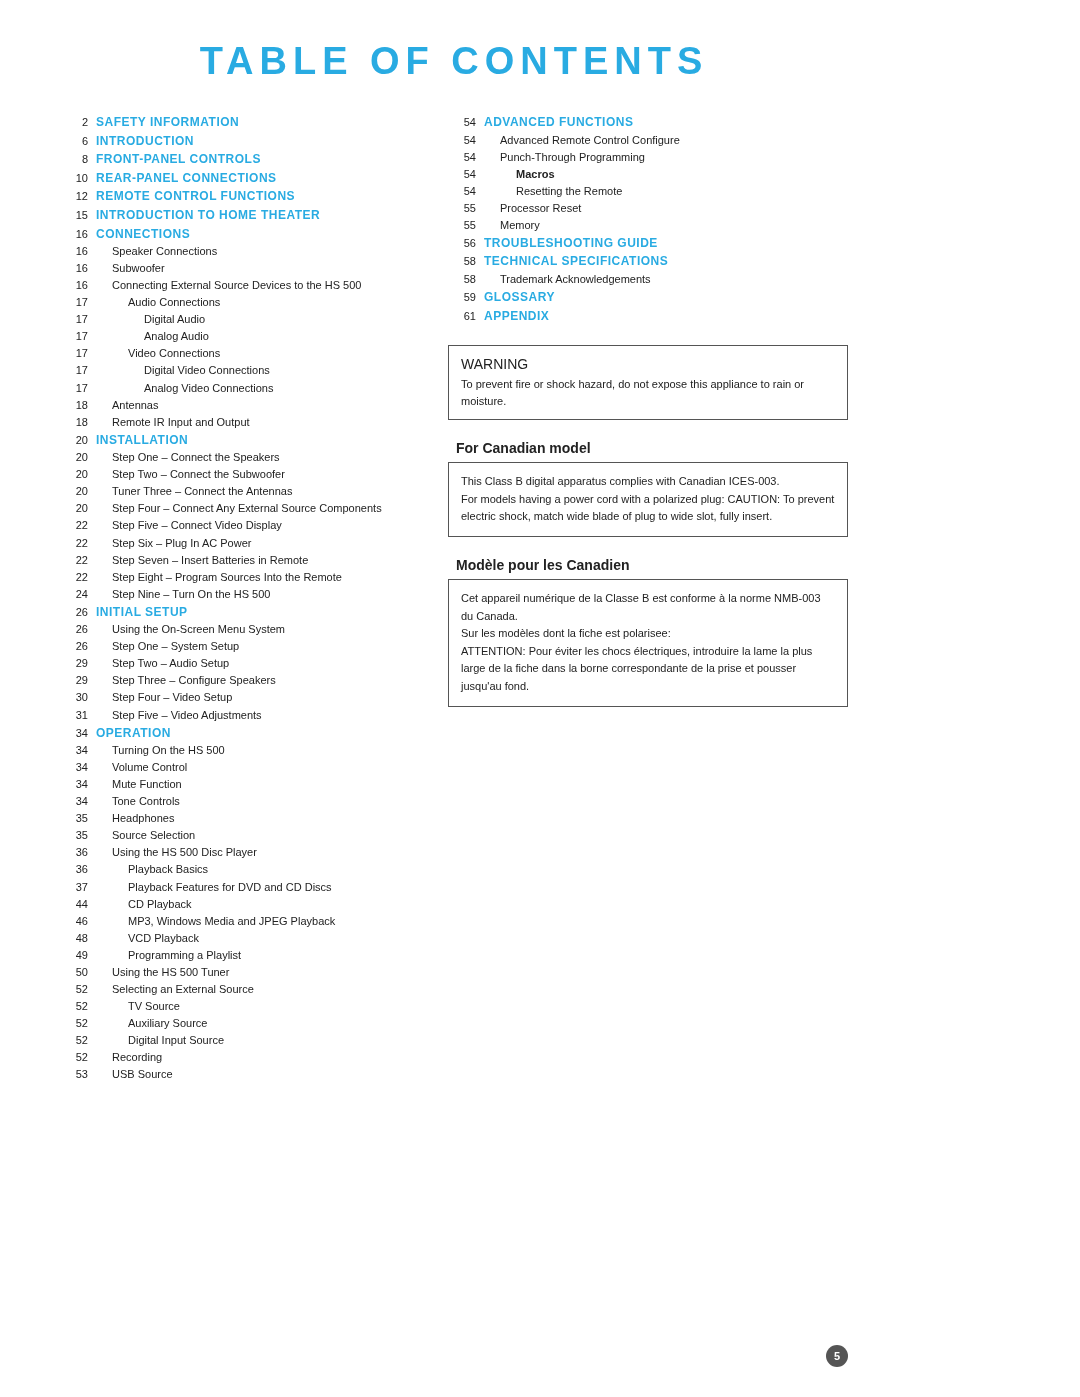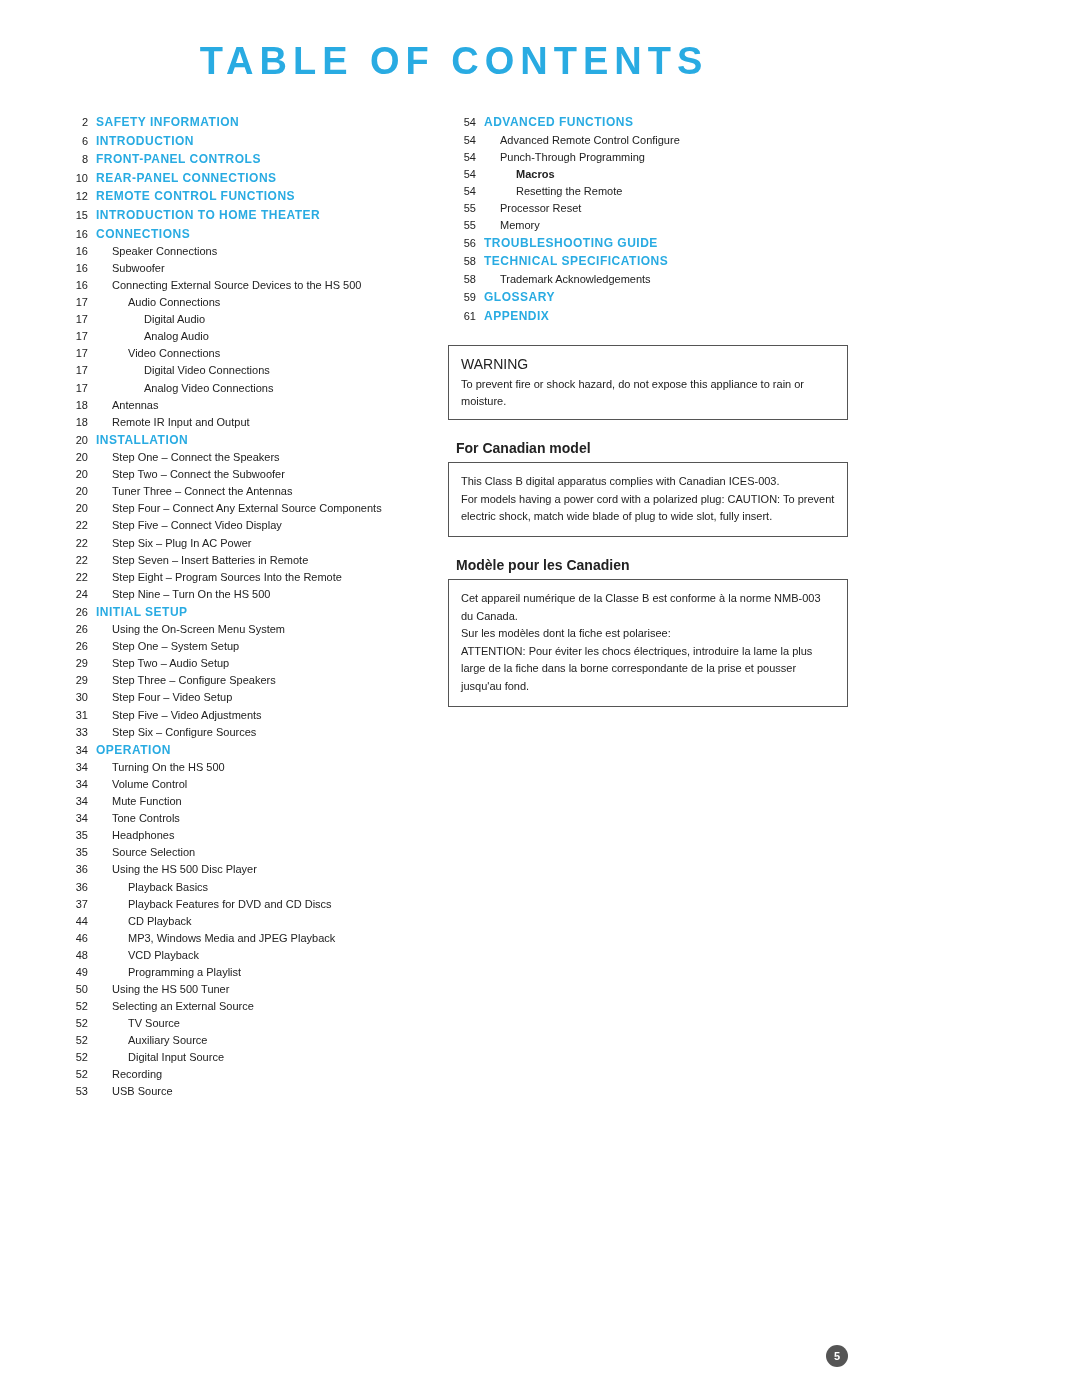--- a/index.html
+++ b/index.html
@@ -277,24 +277,20 @@
           <span class="entry indent-2" style="padding-left: 16px;">Step Three – Configure Speakers</span>
         </div>
         <div class="toc-row">
           <span class="page-num">30</span>
           <span class="entry indent-2" style="padding-left: 16px;">Step Four – Video Setup</span>
         </div>
         <div class="toc-row">
           <span class="page-num">31</span>
           <span class="entry indent-2" style="padding-left: 16px;">Step Five – Video Adjustments</span>
         </div>
-        <div class="toc-row">
-          <span class="page-num">33</span>
-          <span class="entry indent-2" style="padding-left: 16px;">Step Six – Configure Sources</span>
-        </div>
         <div class="toc-row heading-row">
           <span class="page-num">34</span>
           <span class="entry indent-1" style="padding-left: 0px;">OPERATION</span>
         </div>
         <div class="toc-row">
           <span class="page-num">34</span>
           <span class="entry indent-2" style="padding-left: 16px;">Turning On the HS 500</span>
         </div>
         <div class="toc-row">
           <span class="page-num">34</span>

